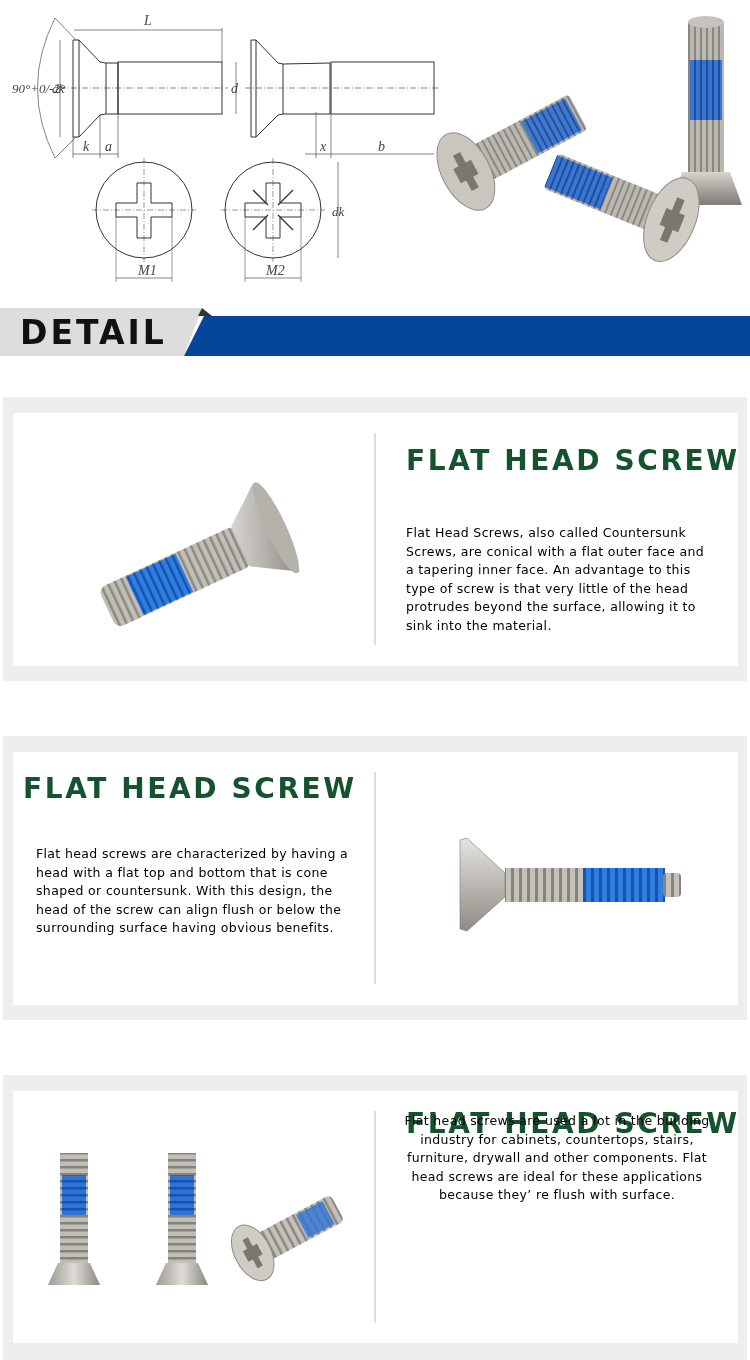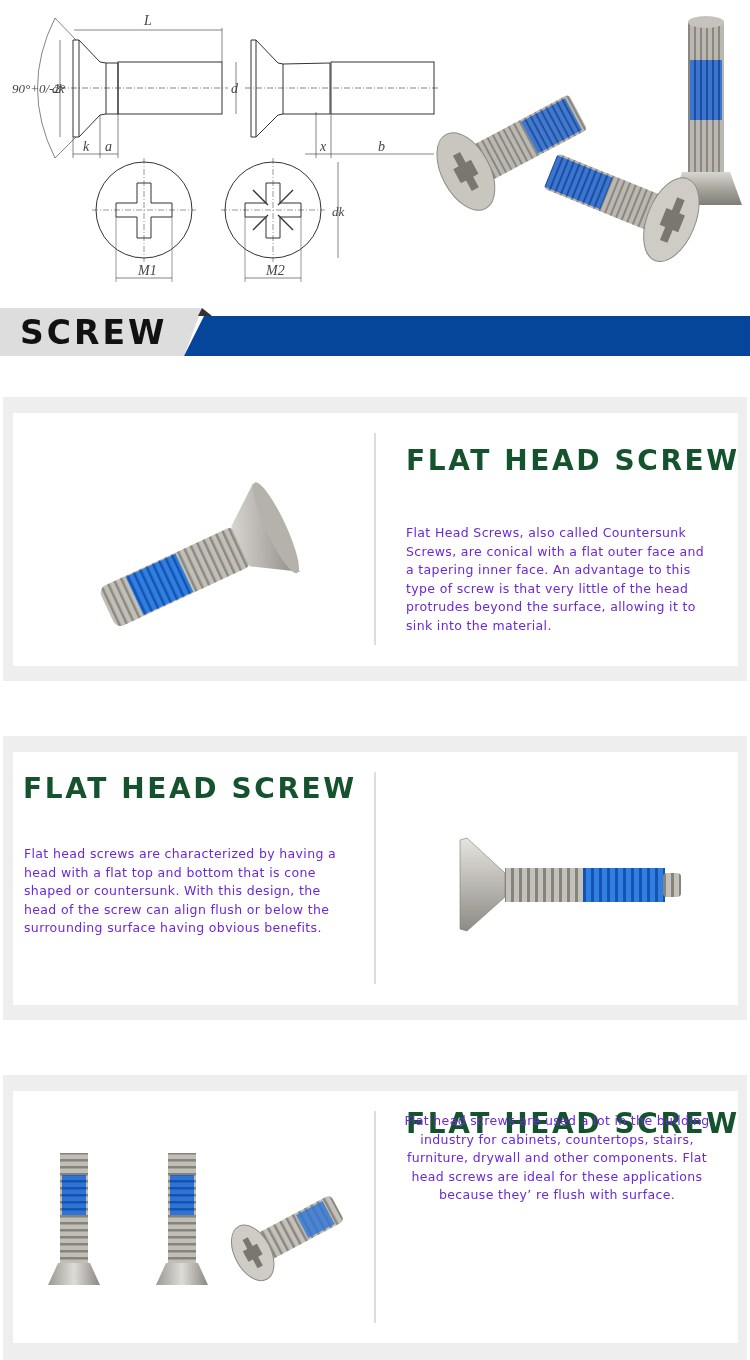--- a/index.html
+++ b/index.html
@@ -22,21 +22,21 @@
   
   .card-outer { position:absolute; left:3px; width:744px; background:#eeeeee; }
   .card-inner { position:absolute; left:13px; width:725px; background:#ffffff; }
   .divider { position:absolute; width:2px; background:#dddddd; }
   .card-title {
     position:absolute; font-family:"DejaVu Sans", sans-serif; font-weight:bold;
     font-size:28px; letter-spacing:2.6px; color:#14532d; white-space:nowrap; line-height:34px;
   }
   .card-body {
     position:absolute; font-family:"DejaVu Sans", sans-serif; font-size:12.5px;
-    line-height:18.6px; color:#6d28d9; letter-spacing:0.35px;
+    line-height:18.6px; color:#000000; letter-spacing:0.35px;
   }
   .photo { position:absolute; }
 </style>
 </head>
 <body>
 
 <div id="top-section" class="abs">
 
   <svg id="diagram" class="abs" viewBox="0 0 440 295" width="440" height="295">
     <g fill="none" stroke="#333" stroke-width="1">
@@ -141,21 +141,21 @@
   </svg>
 </div>
 
 <div id="detail-band" class="abs">
   <svg width="750" height="62" viewBox="0 300 750 62" style="position:absolute;left:0;top:0;">
     <polygon points="0,308 202,308 184,356 0,356" fill="#dddddd"></polygon>
     <polygon points="204,316 750,316 750,356 184,356" fill="#05469a"></polygon>
     <polygon points="202,308 212,316 198,316" fill="#333333"></polygon>
   </svg>
 </div>
-<div id="detail-label">SCREW</div>
+<div id="detail-label">DETAIL</div>
 
 <div class="card-outer" style="top:397px;height:284px;"></div>
 <div class="card-inner" style="top:413px;height:253px;"></div>
 <svg class="photo" style="left:70px;top:470px;" width="250" height="160" viewBox="0 0 250 160">
   <defs>
     <pattern id="th2" width="7" height="7" patternUnits="userSpaceOnUse">
         <rect width="7" height="7" fill="#c2bfb8"></rect>
         <rect width="2.5" height="7" fill="#8c8981"></rect>
       </pattern>
     <pattern id="thb2" width="7" height="7" patternUnits="userSpaceOnUse">
@@ -174,21 +174,21 @@
     <ellipse cx="212" cy="95" rx="10" ry="50" fill="#b5b2ac"></ellipse>
   </g>
 </svg>
 <div class="divider" style="left:374px;top:433px;height:212px;"></div>
 <div class="card-title" style="left:406px;top:444px;">FLAT HEAD SCREW</div>
 <div class="card-body" style="left:406px;top:524px;width:310px;">Flat Head Screws, also called Countersunk Screws, are conical with a flat outer face and a tapering inner face. An advantage to this type of screw is that very little of the head protrudes beyond the surface, allowing it to sink into the material.</div>
 
 <div class="card-outer" style="top:736px;height:284px;"></div>
 <div class="card-inner" style="top:752px;height:253px;"></div>
 <div class="card-title" style="left:23px;top:772px;">FLAT HEAD SCREW</div>
-<div class="card-body" style="left:24px;top:845px;width:330px;">Flat head screws are characterized by having a head with a flat top and bottom that is cone shaped or countersunk. With this design, the head of the screw can align flush or below the surrounding surface having obvious benefits.</div>
+<div class="card-body" style="left:36px;top:845px;width:330px;">Flat head screws are characterized by having a head with a flat top and bottom that is cone shaped or countersunk. With this design, the head of the screw can align flush or below the surrounding surface having obvious benefits.</div>
 <div class="divider" style="left:374px;top:772px;height:212px;"></div>
 <svg class="photo" style="left:455px;top:835px;" width="250" height="110" viewBox="0 0 250 110">
   <defs>
     <pattern id="th3" width="8" height="8" patternUnits="userSpaceOnUse">
         <rect width="8" height="8" fill="#c4c1ba"></rect>
         <rect width="3" height="8" fill="#86837b"></rect>
       </pattern>
     <pattern id="thb3" width="8" height="8" patternUnits="userSpaceOnUse">
         <rect width="8" height="8" fill="#2f7ee0"></rect>
         <rect width="3" height="8" fill="#1553b0"></rect>

